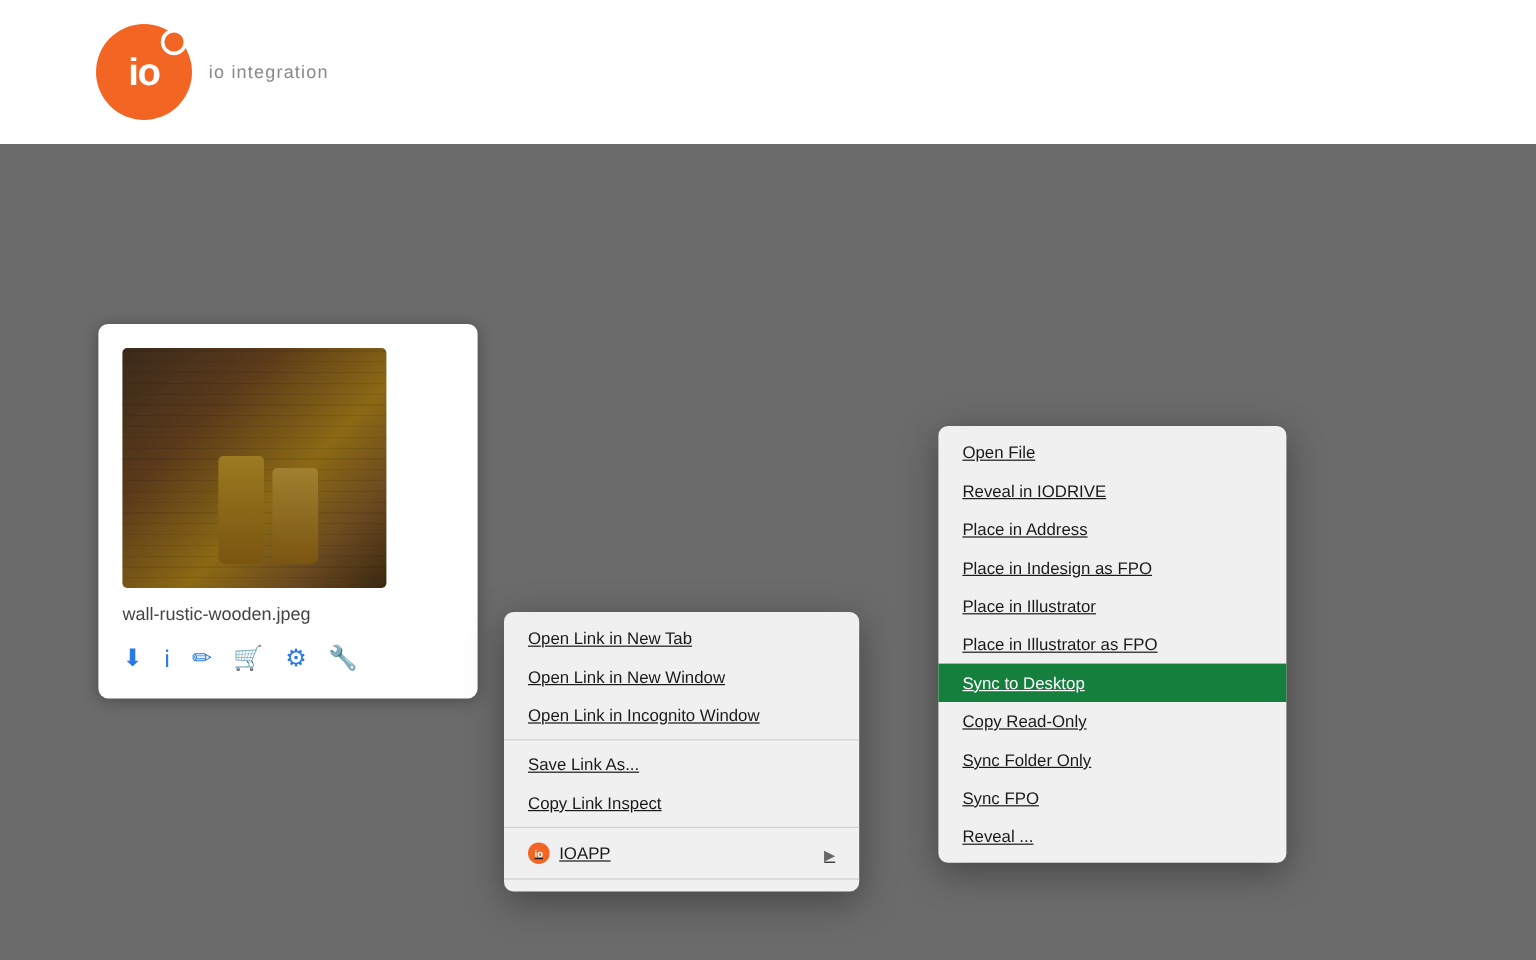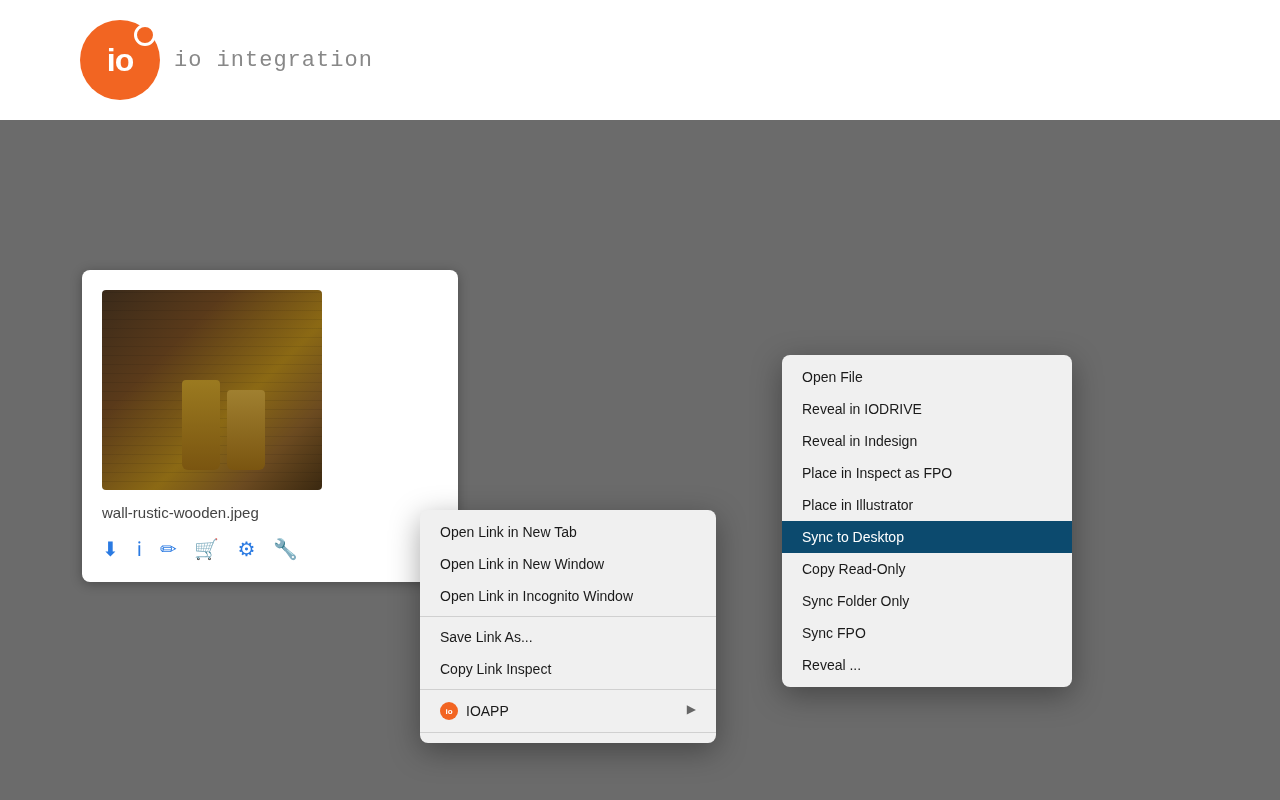--- a/index.html
+++ b/index.html
@@ -54,39 +54,38 @@
 
     #logo-text-io {
       color: white;
       font-size: 32px;
       font-weight: bold;
       letter-spacing: -1px;
     }
 
     #logo-brand {
       color: #888;
-      font-size: 22px;
+      font-size: 15px;
       font-weight: 300;
       letter-spacing: 1px;
-      font-family: Liberation Mono, monospace;
     }
 
     
     #main {
       position: relative;
       width: 100%;
       height: 680px;
     }
 
     
     #asset-card {
       position: absolute;
       left: 82px;
       top: 150px;
-      width: 376px;
+      width: 316px;
       background: #ffffff;
       border-radius: 8px;
       padding: 20px;
       box-shadow: 0 2px 12px rgba(0,0,0,0.3);
     }
 
     #asset-image {
       width: 220px;
       height: 200px;
       background: linear-gradient(135deg, #3a2a1a 0%, #5a3a1a 30%, #8b6914 60%, #6b4a20 80%, #3a2810 100%);
@@ -164,23 +163,24 @@
       padding: 6px 0;
       z-index: 10;
     }
 
     .menu-item {
       padding: 8px 20px;
       font-size: 14px;
       color: #1a1a1a;
       cursor: pointer;
       display: flex;
-      align-items: flex-start;
+      align-items: flex-end;
       gap: 10px;
       white-space: nowrap;
+      text-decoration: underline;
     }
 
     .menu-item.has-arrow {
       justify-content: space-between;
     }
 
     .menu-item.has-arrow .arrow {
       font-size: 12px;
       color: #666;
     }
@@ -218,21 +218,21 @@
       top: 235px;
       width: 290px;
       background: #f0f0f0;
       border-radius: 8px;
       box-shadow: 0 8px 30px rgba(0,0,0,0.35);
       padding: 6px 0;
       z-index: 10;
     }
 
     .menu-item.highlighted {
-      background: #0c4a6e;
+      background: #15803d;
       color: white;
     }
   </style>
 </head>
 <body>
 
 <div id="header">
   <div id="logo-container">
     <div id="logo-circle">
       <span id="logo-text-io">io</span>
@@ -288,27 +288,30 @@
   </div>
 
   <div id="context-menu-app">
     <div class="menu-item">
       <span>Open File</span>
     </div>
     <div class="menu-item">
       <span>Reveal in IODRIVE</span>
     </div>
     <div class="menu-item">
-      <span>Reveal in Indesign</span>
-    </div>
-    <div class="menu-item">
-      <span>Place in Inspect as FPO</span>
+      <span>Place in Address</span>
+    </div>
+    <div class="menu-item">
+      <span>Place in Indesign as FPO</span>
     </div>
     <div class="menu-item">
       <span>Place in Illustrator</span>
+    </div>
+    <div class="menu-item">
+      <span>Place in Illustrator as FPO</span>
     </div>
     <div class="menu-item highlighted">
       <span>Sync to Desktop</span>
     </div>
     <div class="menu-item">
       <span>Copy Read-Only</span>
     </div>
     <div class="menu-item">
       <span>Sync Folder Only</span>
     </div>

